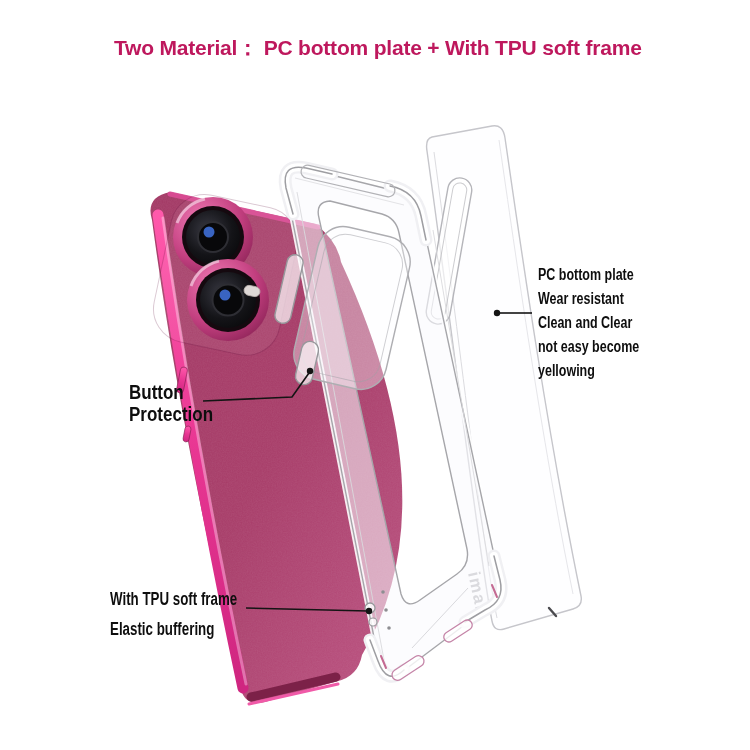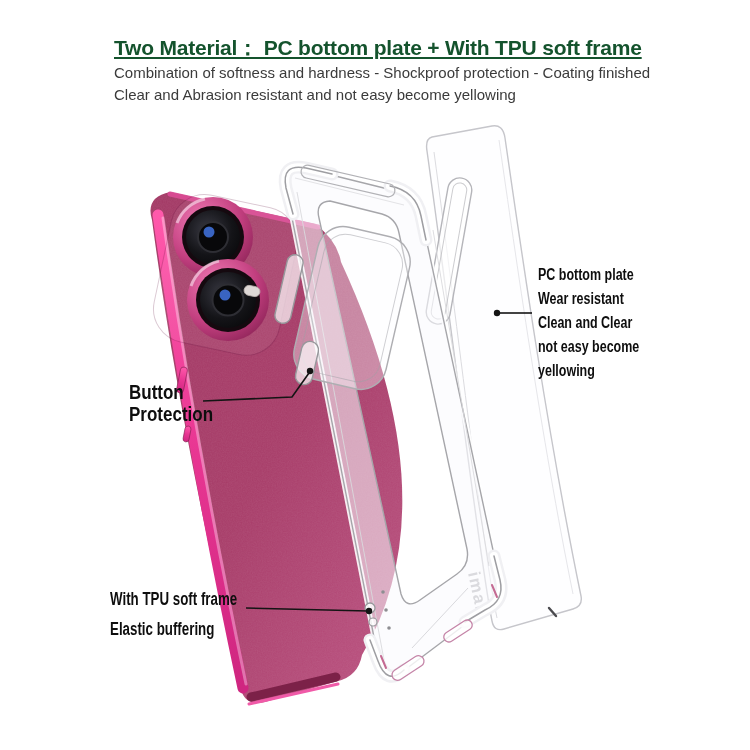--- a/index.html
+++ b/index.html
@@ -2,21 +2,21 @@
 <html><head>
 <meta charset="utf-8">
 <style>
   html,body{margin:0;padding:0;background:#ffffff;}
   .stage{
     position:relative;width:750px;height:750px;background:#ffffff;overflow:hidden;
     font-family:"Liberation Sans", sans-serif;color:#0d0d0d;
   }
   .stage svg{position:absolute;left:0;top:0;}
   .txt{position:absolute;white-space:nowrap;}
-  .t-title{left:114px;top:34px;font-size:21px;font-weight:bold;color:#14532d;letter-spacing:-0.2px;text-decoration:underline;}
+  .t-title{left:114px;top:34px;font-size:21px;font-weight:bold;color:#be185d;letter-spacing:-0.2px;}
   .t-sub{left:114px;top:62px;font-size:15px;color:#3b3b3b;line-height:22px;font-weight:normal;}
   .callout{font-weight:bold;color:#0e0e0e;transform-origin:left top;}
   .c-pc{left:538px;top:263px;font-size:16px;line-height:24px;transform:scaleX(0.78);}
   .c-btn{left:129px;top:381px;font-size:20px;line-height:22px;transform:scaleX(0.85);}
   .c-tpu{left:110px;top:585px;font-size:18px;line-height:29.5px;transform:scaleX(0.74);}
 </style>
 </head>
 <body>
 
 <div class="stage">
@@ -152,24 +152,20 @@
       <path d="M 500,313 L 532,313"></path>
       <circle cx="497" cy="313" r="3.2" fill="#141414" stroke="none"></circle>
       <path d="M 203,401 L 292,397 L 309,373"></path>
       <circle cx="310" cy="371" r="3.2" fill="#141414" stroke="none"></circle>
       <path d="M 246,608 L 368,611"></path>
       <circle cx="369" cy="611" r="3.2" fill="#141414" stroke="none"></circle>
     </g>
   </svg>
 
   <div class="txt t-title">Two Material： PC bottom plate + With TPU soft frame</div>
-  <div class="txt t-sub">
-    <div>Combination of softness and hardness - Shockproof protection - Coating finished</div>
-    <div>Clear and Abrasion resistant and not easy become yellowing</div>
-  </div>
 
   <div class="txt callout c-pc">
     <div>PC bottom plate</div>
     <div>Wear resistant</div>
     <div>Clean and Clear</div>
     <div>not easy become</div>
     <div>yellowing</div>
   </div>
 
   <div class="txt callout c-btn">

